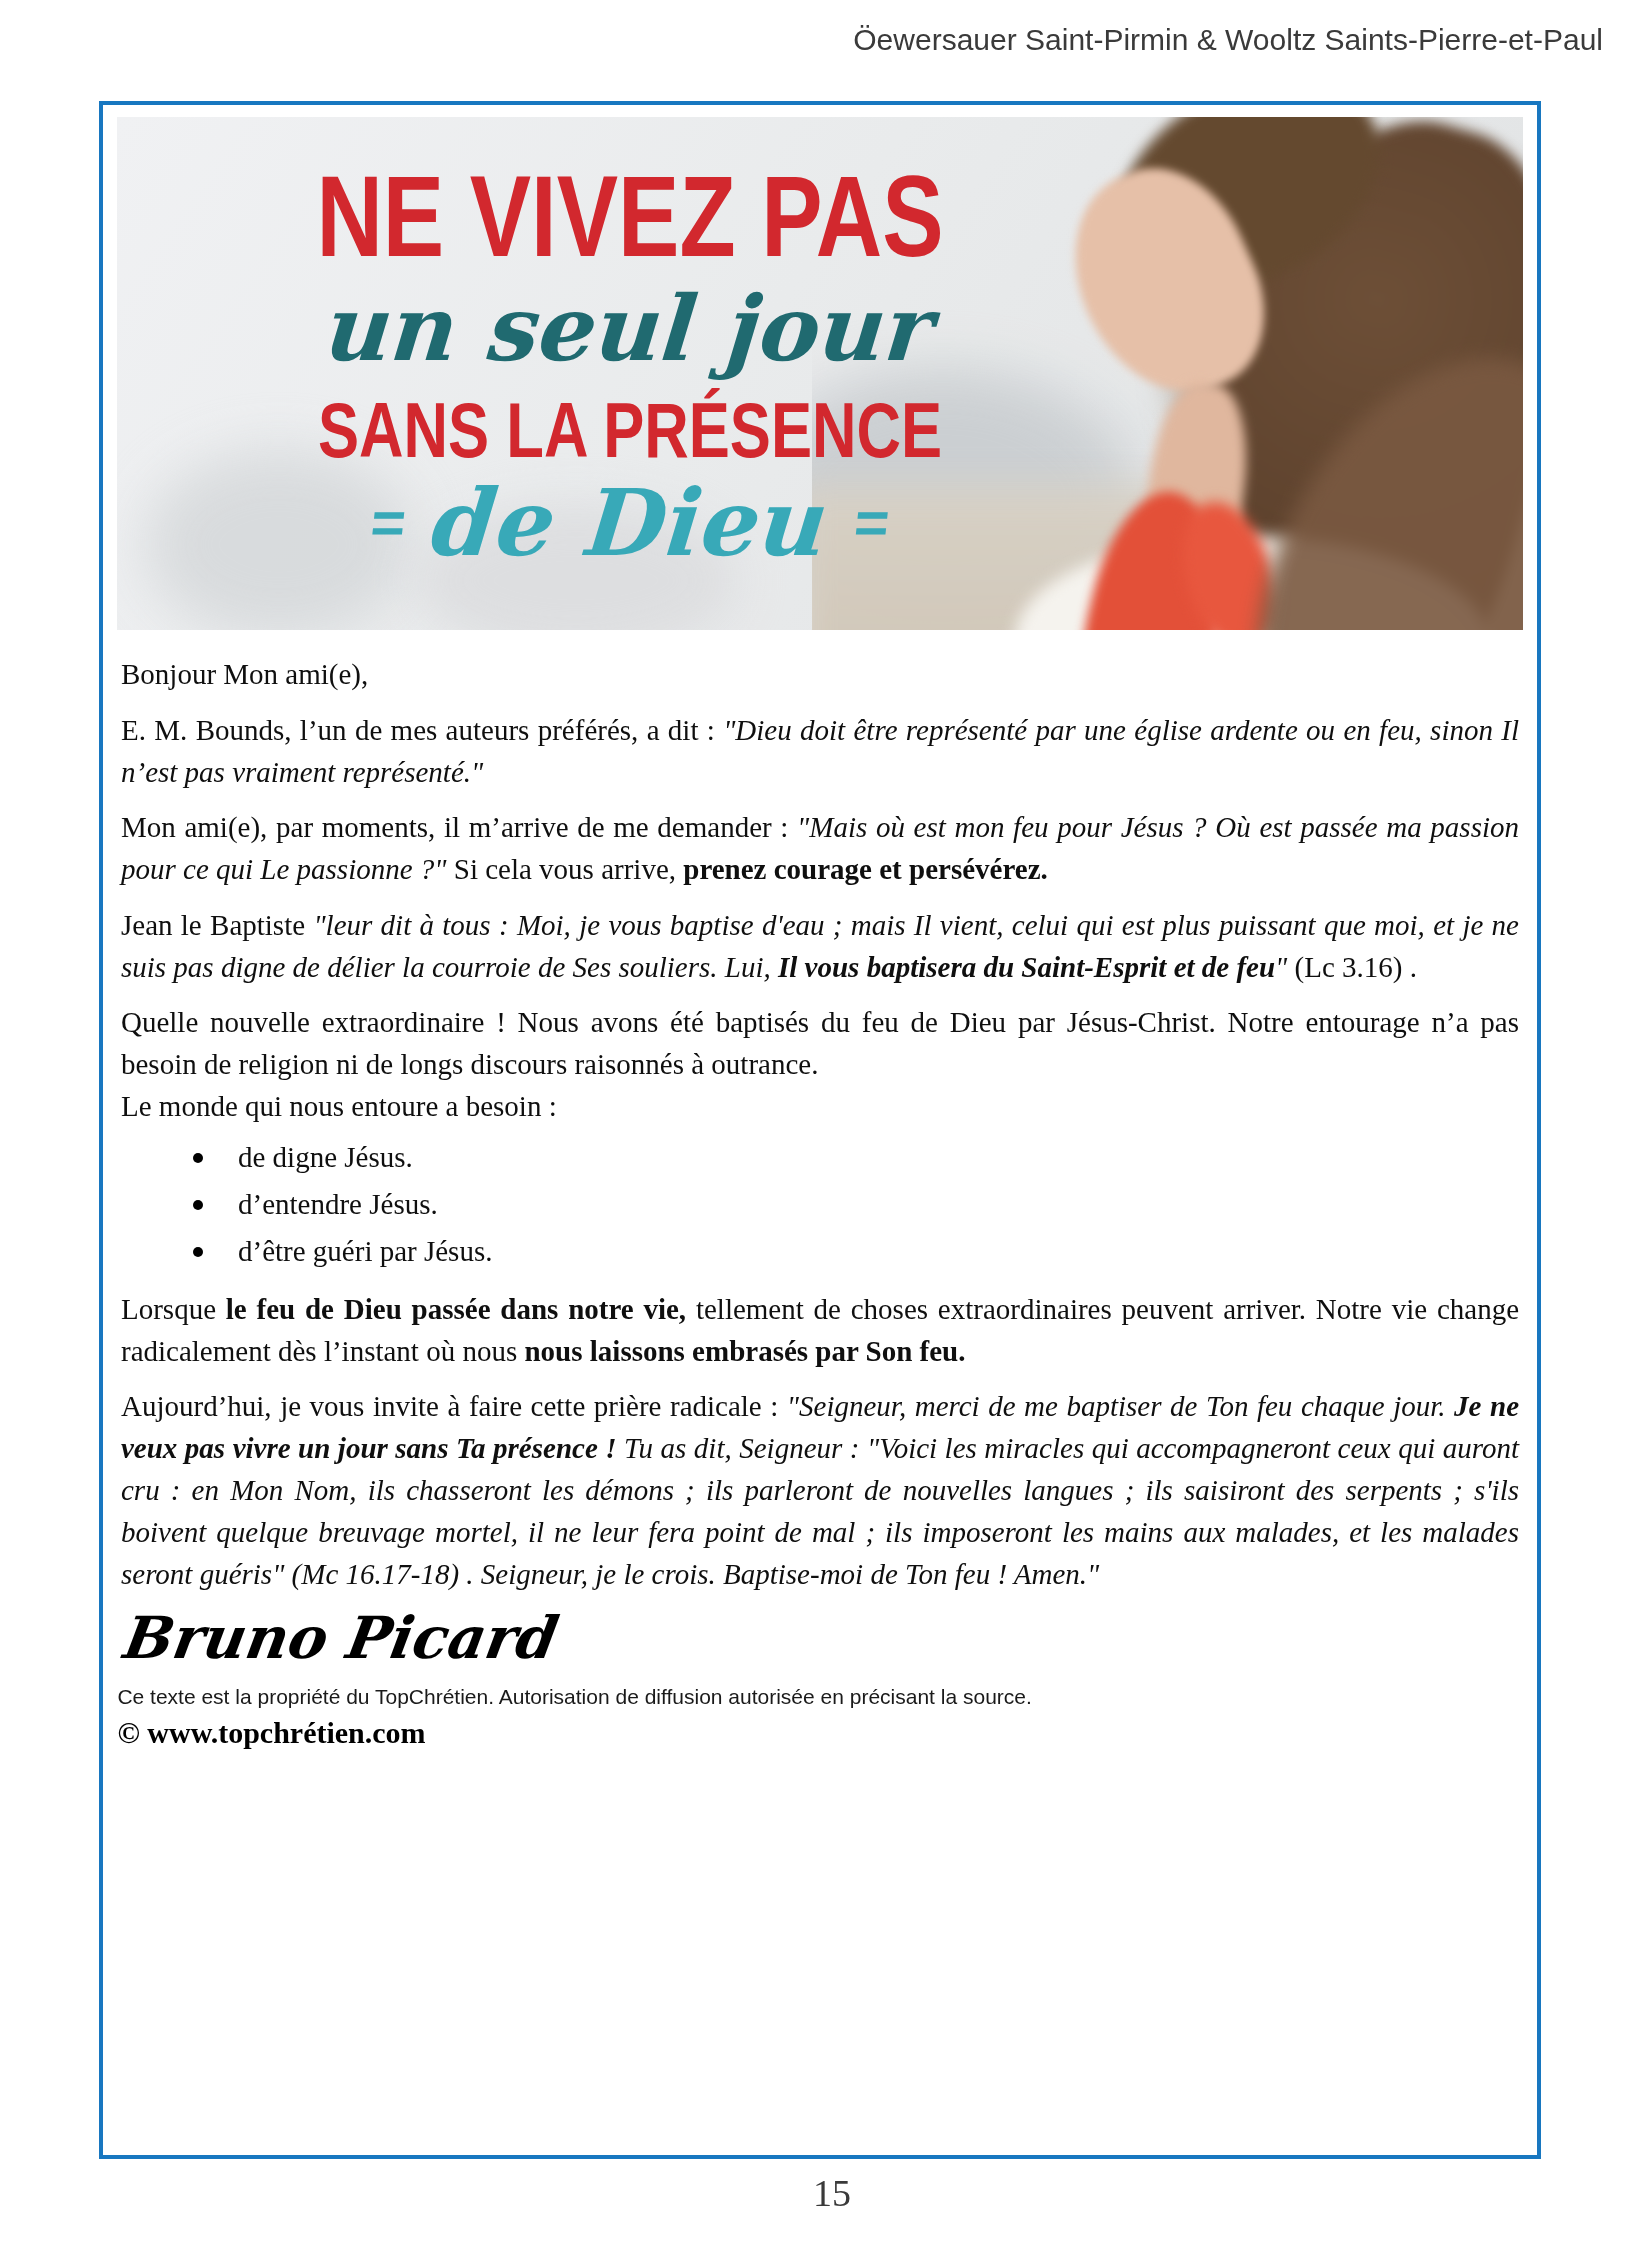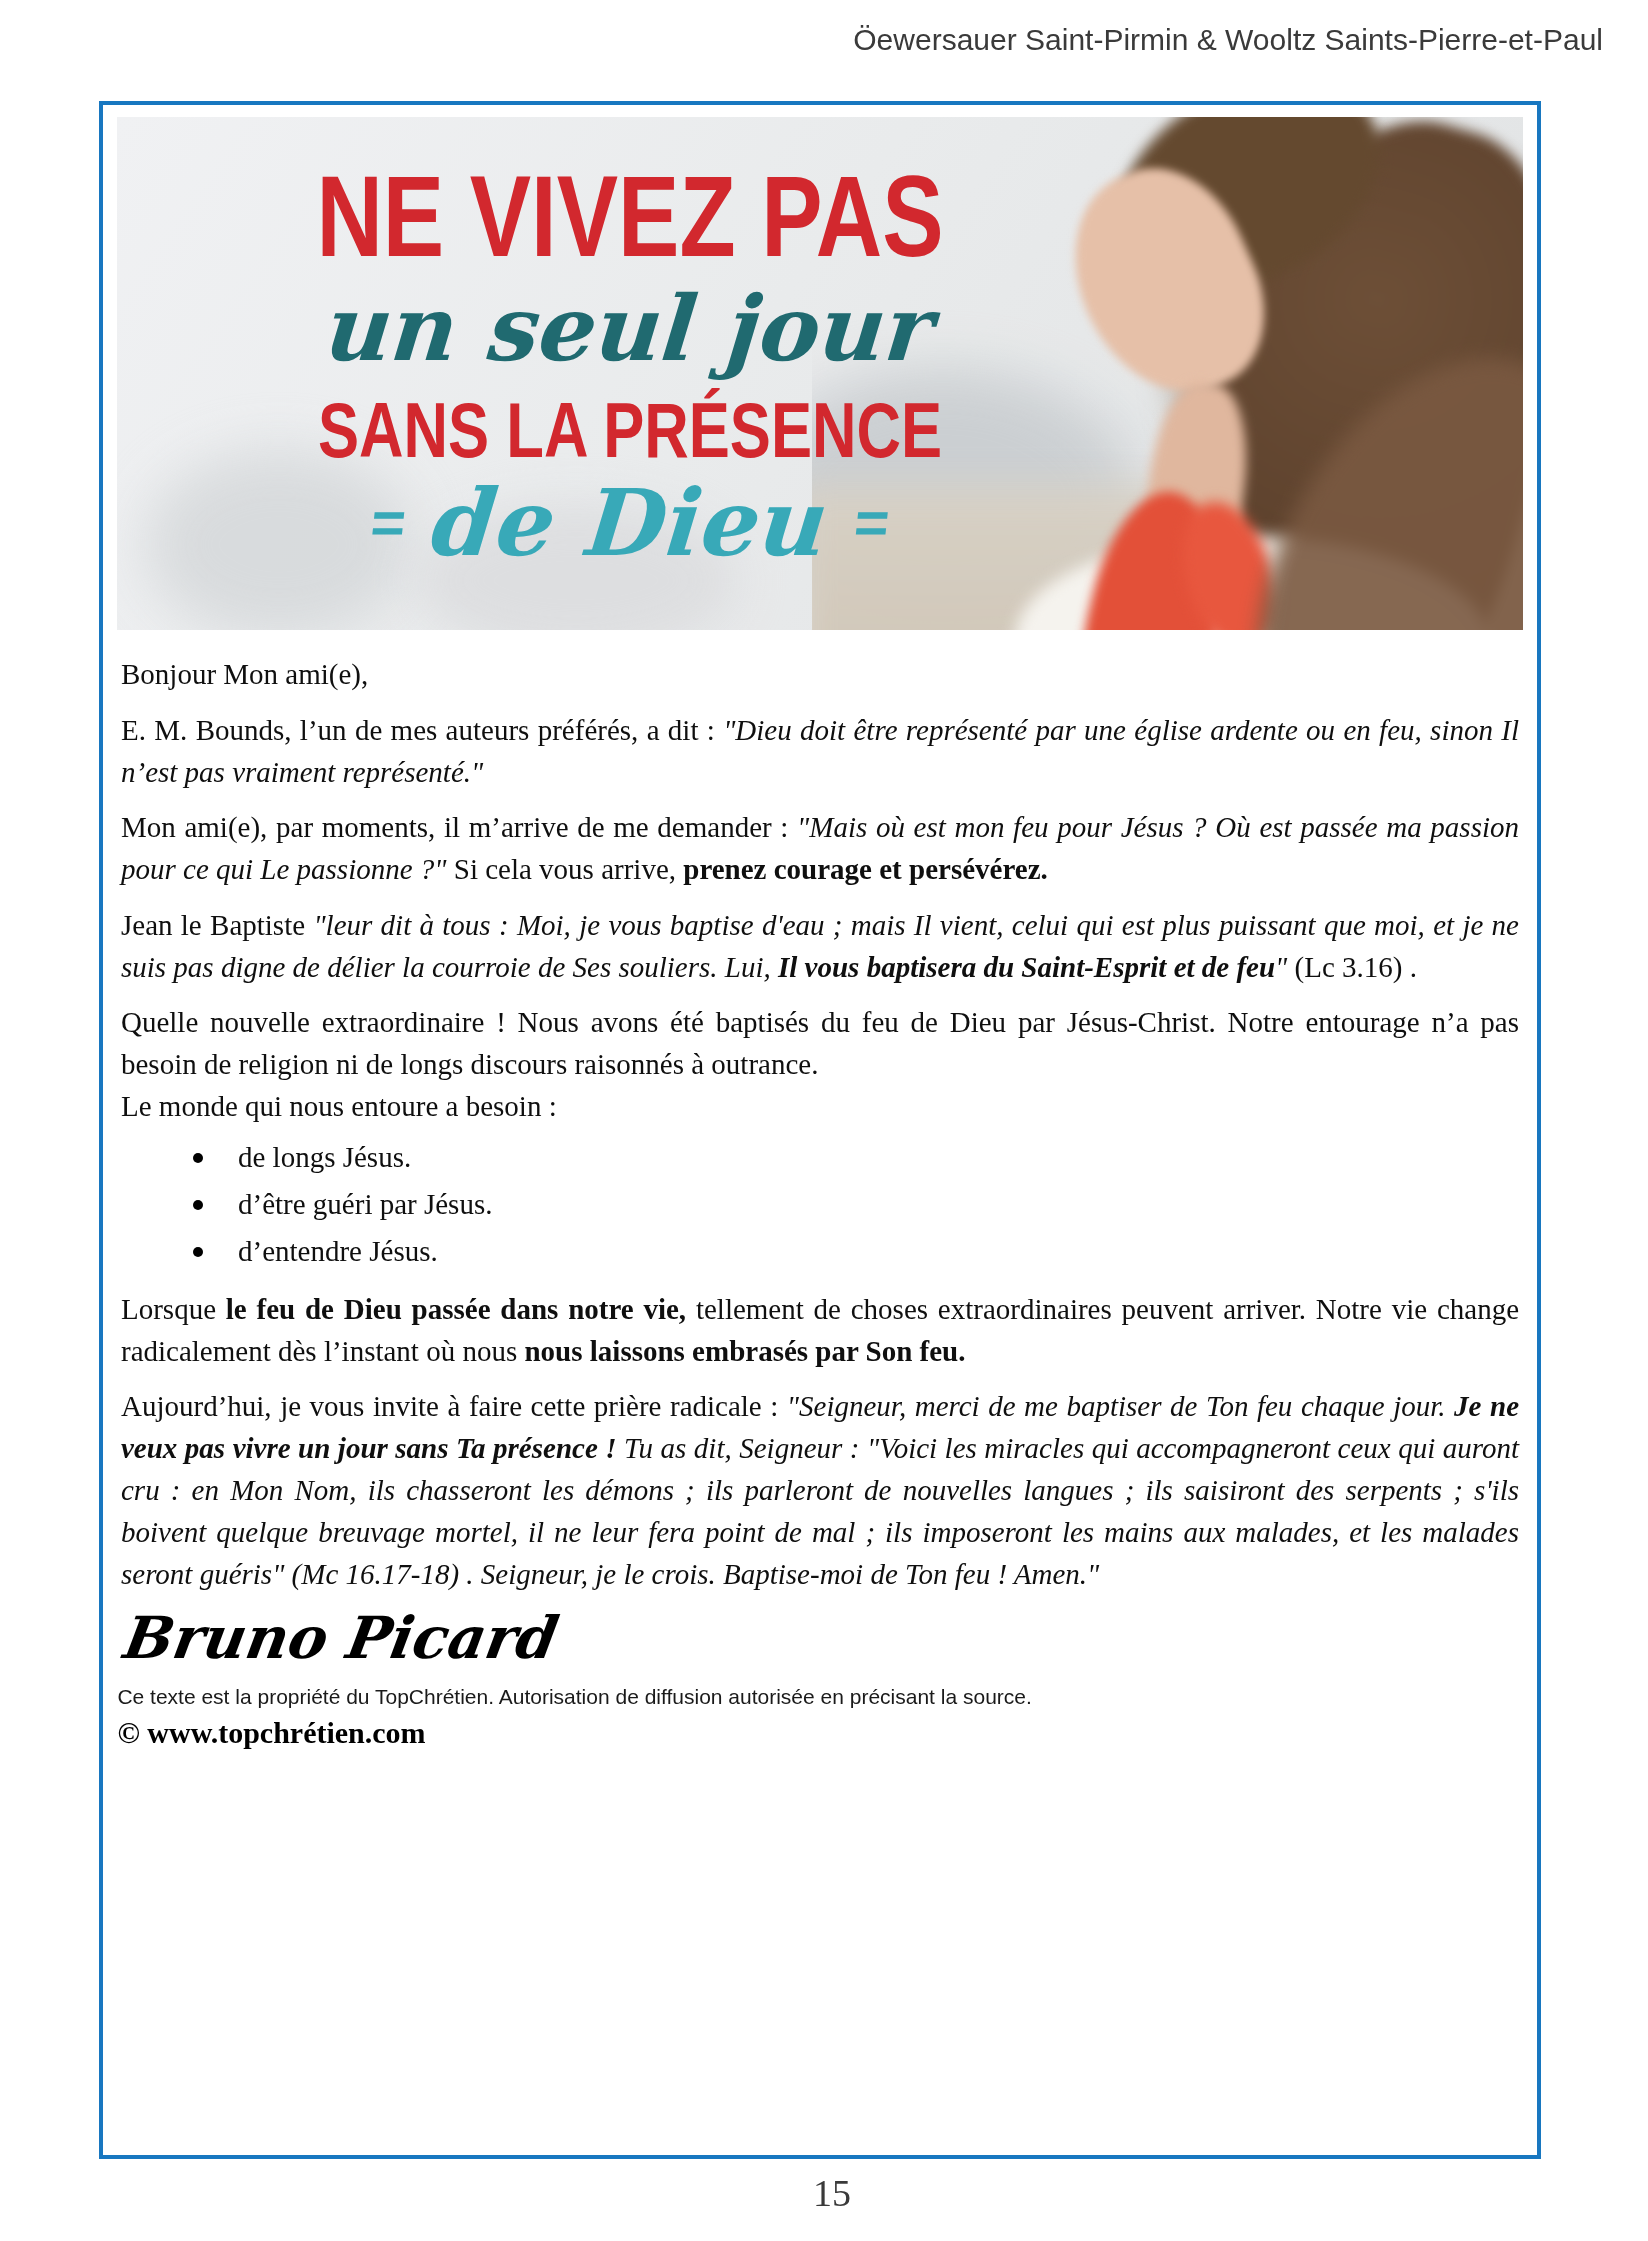--- a/index.html
+++ b/index.html
@@ -142,23 +142,23 @@
   </div>
 
   <div class="article" id="article">
       <p><span class="seg-r">Bonjour Mon ami(e),</span></p>
       <p><span class="seg-r">E. M. Bounds, l’un de mes auteurs préférés, a dit : </span><span class="seg-i">"Dieu doit être représenté par une église ardente ou en feu, sinon Il n’est pas vraiment représenté."</span></p>
       <p><span class="seg-r">Mon ami(e), par moments, il m’arrive de me demander : </span><span class="seg-i">"Mais où est mon feu pour Jésus ? Où est passée ma passion pour ce qui Le passionne ?"</span><span class="seg-r"> Si cela vous arrive, </span><span class="seg-b">prenez courage et persévérez.</span></p>
       <p><span class="seg-r">Jean le Baptiste </span><span class="seg-i">"leur dit à tous : Moi, je vous baptise d'eau ; mais Il vient, celui qui est plus puissant que moi, et je ne suis pas digne de délier la courroie de Ses souliers. Lui, </span><span class="seg-bi">Il vous baptisera du Saint-Esprit et de feu</span><span class="seg-i">"</span><span class="seg-r"> (Lc 3.16) .</span></p>
       <p class="tight"><span class="seg-r">Quelle nouvelle extraordinaire ! Nous avons été baptisés du feu de Dieu par Jésus-Christ. Notre entourage n’a pas besoin de religion ni de longs discours raisonnés à outrance.</span></p>
       <p class="tight"><span class="seg-r">Le monde qui nous entoure a besoin :</span></p>
       <ul>
-        <li>de longs Jésus.</li>
+        <li>de digne Jésus.</li>
+        <li>d’entendre Jésus.</li>
         <li>d’être guéri par Jésus.</li>
-        <li>d’entendre Jésus.</li>
       </ul>
       <p><span class="seg-r">Lorsque </span><span class="seg-b">le feu de Dieu passée dans notre vie,</span><span class="seg-r"> tellement de choses extraordinaires peuvent arriver. Notre vie change radicalement dès l’instant où nous </span><span class="seg-b">nous laissons embrasés par Son feu.</span></p>
       <p class="gap-top tight"><span class="seg-r">Aujourd’hui, je vous invite à faire cette prière radicale : </span><span class="seg-i">"Seigneur, merci de me baptiser de Ton feu chaque jour. </span><span class="seg-bi">Je ne veux pas vivre un jour sans Ta présence !</span><span class="seg-i"> Tu as dit, Seigneur : "Voici les miracles qui accompagneront ceux qui auront cru : en Mon Nom, ils chasseront les démons ; ils parleront de nouvelles langues ; ils saisiront des serpents ; s'ils boivent quelque breuvage mortel, il ne leur fera point de mal ; ils imposeront les mains aux malades, et les malades seront guéris" (Mc 16.17-18) . Seigneur, je le crois. Baptise-moi de Ton feu ! Amen."</span></p>
     </div>
 
   <div class="signature script">Bruno Picard</div>
   <div class="footer-note">Ce texte est la propriété du TopChrétien. Autorisation de diffusion autorisée en précisant la source.</div>
   <div class="footer-copyright">© www.topchrétien.com</div>
 
 </div>

